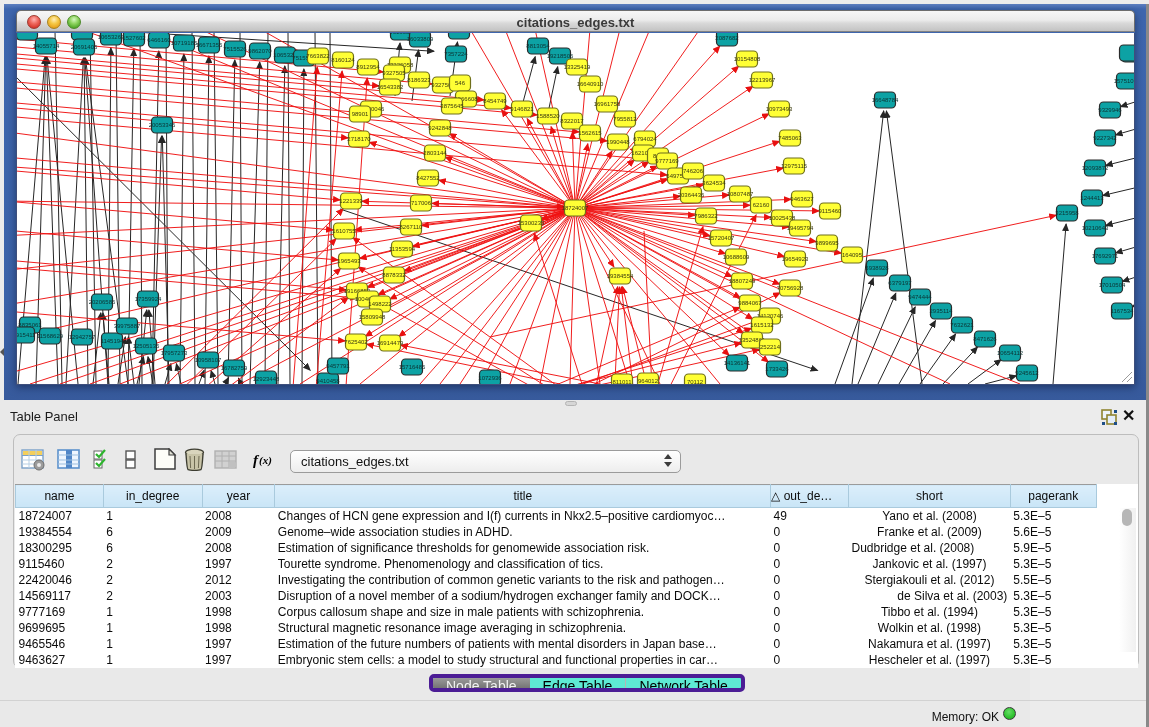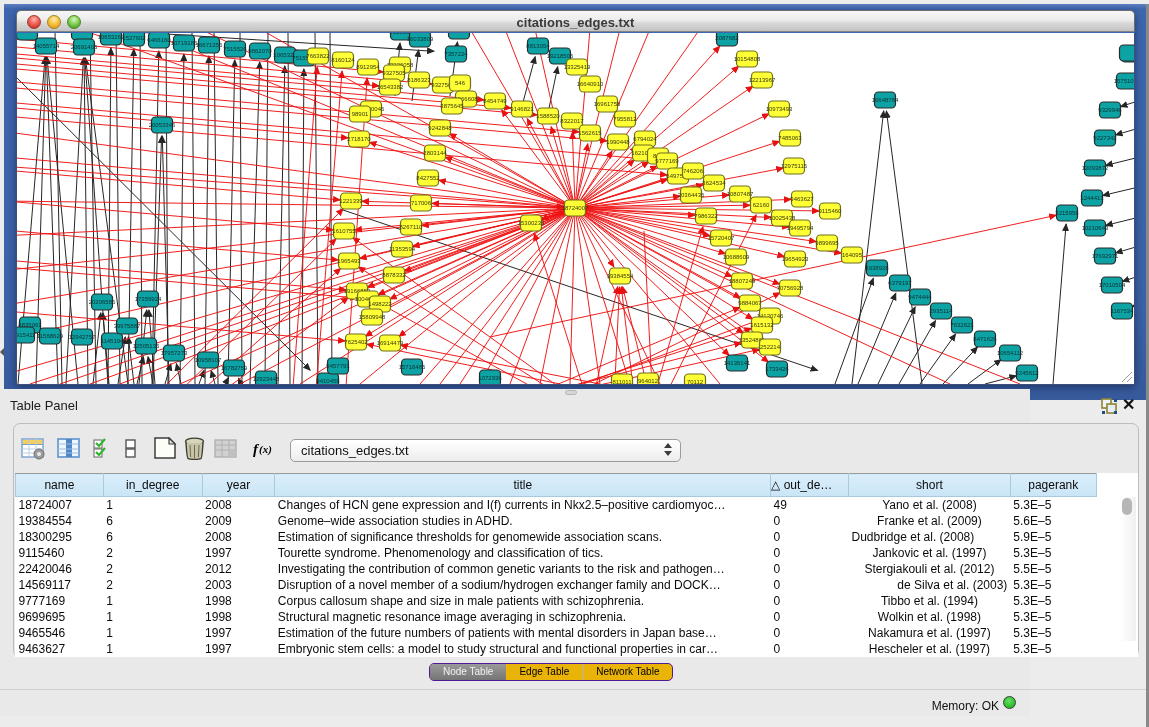--- a/index.html
+++ b/index.html
@@ -13,40 +13,40 @@
  background:linear-gradient(#f7f7f7,#ececec 45%,#d9d9d9 60%,#c3c3c3);}
 .tl{position:absolute;top:4px;width:14px;height:14px;border-radius:50%;}
 .tl.r{left:10px;background:radial-gradient(circle at 50% 30%,#ffb3b3,#ee6a5f 40%,#d93b30 75%,#a02a20);border:1px solid #9d3a32}
 .tl.y{left:30px;background:radial-gradient(circle at 50% 30%,#ffeebb,#f5c947 40%,#e9a520 75%,#b07b17);border:1px solid #a8821e}
 .tl.g{left:50px;background:radial-gradient(circle at 50% 30%,#d4f7c1,#8fd460 40%,#57ad2e 75%,#3f7d20);border:1px solid #4c8a28}
 .title{position:absolute;top:4px;left:0;width:100%;text-align:center;
  font-size:13px;font-weight:bold;color:#3a3a3a}
 .canvas{position:absolute;left:0;top:23px;width:1119px;height:352px;background:#fff;overflow:hidden;border:1px solid #3e4f7c;border-top:none}
 .splitarrow{position:absolute;left:0px;top:348px;width:0;height:0;
  border-top:4px solid transparent;border-bottom:4px solid transparent;border-right:4px solid #555}
-.panelarea{position:absolute;left:0;top:389px;width:1030px;height:327px;background:#e9e9e9}
+.panelarea{position:absolute;left:0;top:400px;width:1030px;height:327px;background:#e9e9e9}
 .ptitle{position:absolute;left:10px;top:9px;font-size:13px;color:#1c1c1c}
 .notch{position:absolute;left:565px;top:1px;width:12px;height:5px;border-radius:3px;
  background:#d6d6d6;border:1px solid #b4b4b4}
 .inner{position:absolute;left:13px;top:34px;width:1126px;height:234px;
  border:1px solid #bdbdbd;border-radius:7px;background:#e9e9e9}
 .combo{position:absolute;left:276px;top:15px;width:391px;height:23px;border:1px solid #9b9b9b;
  border-radius:5px;background:linear-gradient(#ffffff,#ededed);font-size:13px;color:#111;
  line-height:21px;padding-left:10px}
 .stepper{position:absolute;right:8px;top:3px}
 .stepper div{width:0;height:0;border-left:4px solid transparent;border-right:4px solid transparent}
 .stepper .up{border-bottom:5px solid #3c3c3c;margin-bottom:3px}
 .stepper .dn{border-top:5px solid #3c3c3c}
 table.t{position:absolute;left:1px;top:49px;border-collapse:collapse;font-size:12px;color:#0b0b0b;
  table-layout:fixed;background:#fff}
 table.t th{background:linear-gradient(#dbeefb,#c9e5f6);border:1px solid #a9cadd;border-top:1px solid #9b9b9b;
  font-weight:normal;font-size:12px;height:23px;overflow:hidden;white-space:nowrap}
 table.t td{height:16px;padding:0 3px;overflow:hidden;white-space:nowrap}
-.tabs{position:absolute;left:429px;top:274px;height:18px;border:1px solid #4c1d95;border-radius:5px;
- overflow:hidden;display:flex;font-size:10px;background:#eab308}
+.tabs{position:absolute;left:429px;top:274px;height:18px;border:4px solid #4c1d95;border-radius:5px;
+ overflow:hidden;display:flex;font-size:14px;background:#5eead4}
 .tabs div{padding:0 13px;line-height:16px}
 .seg1{background:linear-gradient(#9a9a9a,#757575);color:#f2f2f2}
 .seg2{border-right:1px solid #b5b5b5}
 .statusline{position:absolute;left:0;top:300px;width:1146px;border-top:1px solid #d2d2d2}
 .mem{position:absolute;right:31px;top:310px;font-size:12px;color:#111}
 .dot{position:absolute;right:14px;top:307px;width:13px;height:13px;border-radius:50%;
  background:radial-gradient(circle at 45% 35%,#67de67,#2ec22e 60%,#23a523);border:1.5px solid #3a3a3a}
 .rstrip{position:absolute;left:1146px;top:4px;width:3px;height:723px;background:#898989}
 .flo{position:absolute;left:1101px;top:9px}
 .clo{position:absolute;left:1122px;top:6px;font-size:16px;font-weight:bold;color:#111}
@@ -692,21 +692,21 @@
             <td>Genome–wide association studies in ADHD.</td>
             <td>0</td>
             <td style="text-align:center">Franke et al. (2009)</td>
             <td>5.6E–5</td>
             <td></td>
           </tr>
 <tr>
             <td>18300295</td>
             <td>6</td>
             <td>2008</td>
-            <td>Estimation of significance thresholds for genomewide association scans.</td>
+            <td>Estimation of significance thresholds for genomewide association risk.</td>
             <td>0</td>
             <td style="text-align:left">Dudbridge et al. (2008)</td>
             <td>5.9E–5</td>
             <td></td>
           </tr>
 <tr>
             <td>9115460</td>
             <td>2</td>
             <td>1997</td>
             <td>Tourette syndrome. Phenomenology and classification of tics.</td>

